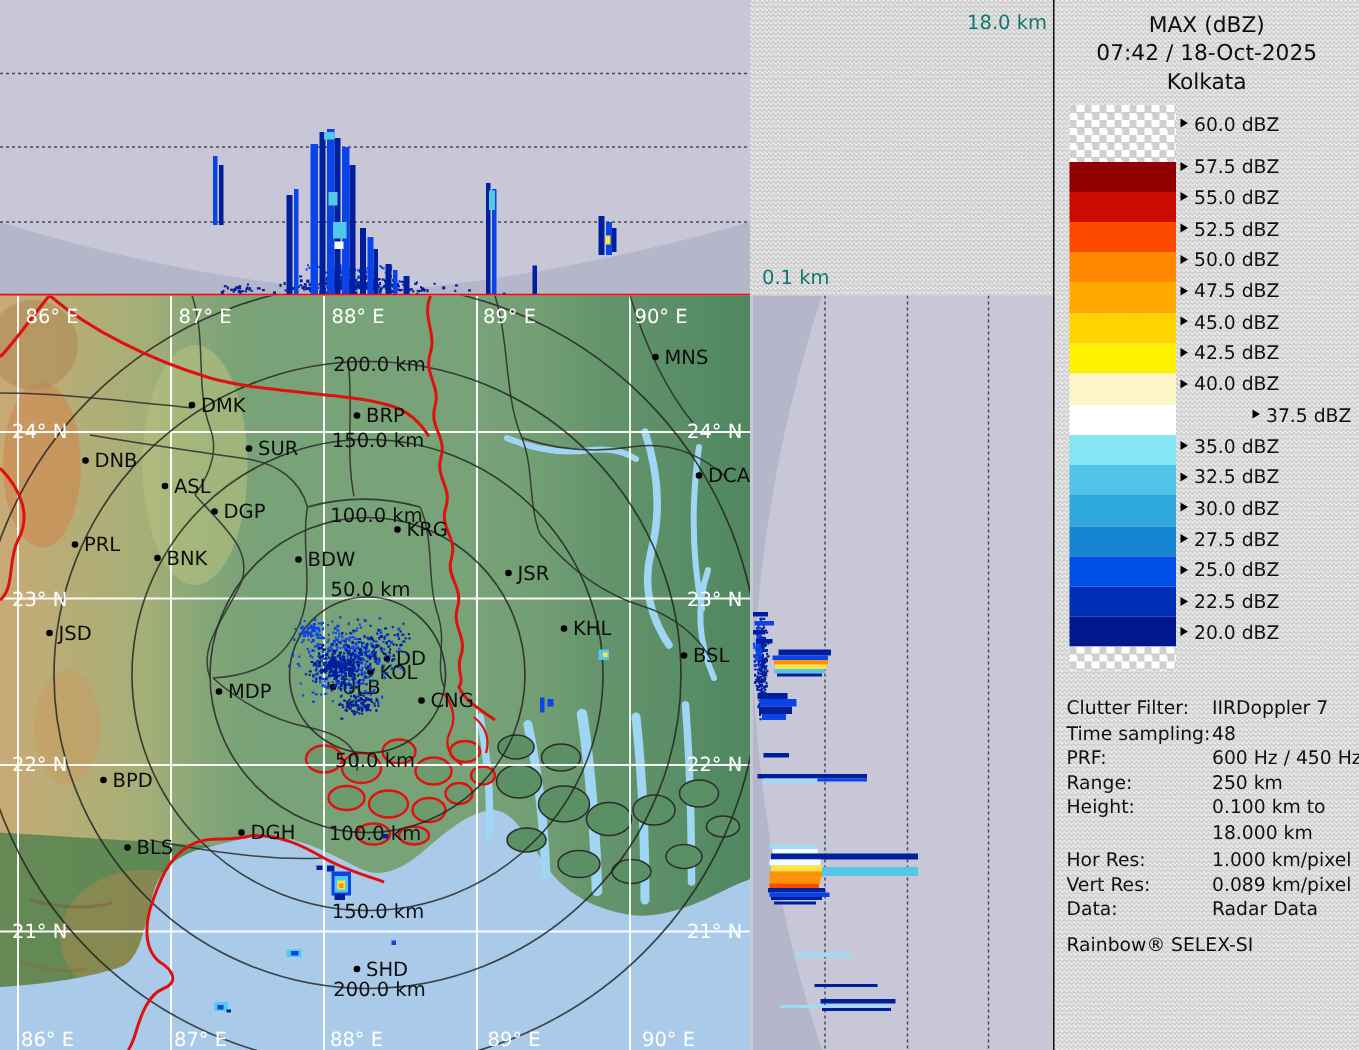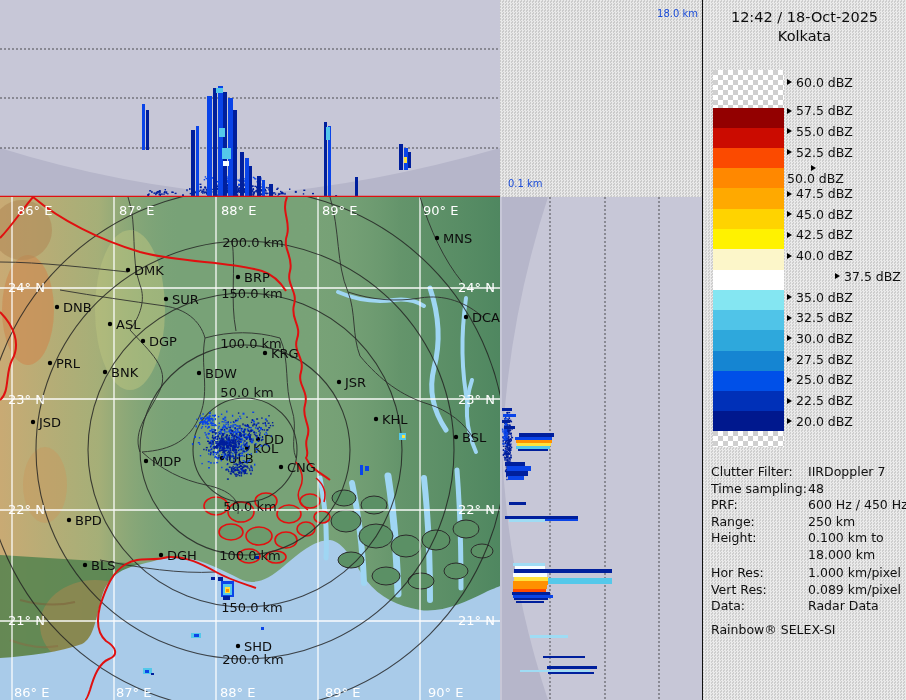--- a/index.html
+++ b/index.html
@@ -6,21 +6,21 @@
   body{width:906px;height:700px;position:relative;overflow:hidden;
        font-family:"DejaVu Sans","Liberation Sans",sans-serif;background:#cfcfcf}
   .dither{background-image:repeating-conic-gradient(rgba(255,255,255,.55) 0% 25%, rgba(150,150,185,.18) 25% 50%);
           background-size:3px 3px}
   .top-bg{position:absolute;left:0;top:0;width:500px;height:197px;background:#c7c7d7}
   .right-bg{position:absolute;left:500px;top:197px;width:202px;height:503px;background:#c7c7d7}
   .gap-bg{position:absolute;left:500px;top:0;width:202px;height:197px;background:#d3d3d3;
           background-image:repeating-conic-gradient(rgba(255,255,255,.5) 0% 25%, rgba(170,170,170,.2) 25% 50%);background-size:3px 3px}
   #gfx{position:absolute;left:0;top:0}
   svg text{font-family:"DejaVu Sans","Liberation Sans",sans-serif}
-  .axis-label{position:absolute;font-size:10px;color:#1d4ed8;white-space:nowrap}
+  .axis-label{position:absolute;font-size:13px;color:#0f766e;white-space:nowrap}
   #lab-top{left:638px;top:8px;width:60px;text-align:right}
   #lab-bottom{left:508px;top:178px}
   #legend{position:absolute;left:702px;top:0;width:204px;height:700px;background:#d6d6d6;
           border-left:1px solid #101010;box-sizing:border-box;
           background-image:repeating-conic-gradient(rgba(255,255,255,.5) 0% 25%, rgba(175,175,175,.2) 25% 50%);background-size:3px 3px}
   .ltitle{margin-top:8px;text-align:center;font-size:14.5px;line-height:19px;color:#0d0d0d}
   #swatches{position:absolute;left:10px;top:70px;width:71px}
   .swatch{width:71px}
   .checker{background:repeating-conic-gradient(#ffffff 0% 25%, #cfcfcf 25% 50%);background-size:10px 10px}
   .scale-label{position:absolute;left:84px;height:16px;font-size:12.5px;color:#101010;
@@ -1949,21 +1949,22 @@
         <rect x="548" y="672" width="46" height="2" fill="#001f9c"></rect>
       </g>
   </g>
 </svg>
 
 <div id="lab-top" class="axis-label">18.0 km</div>
 <div id="lab-bottom" class="axis-label">0.1 km</div>
 
 <div id="legend">
   <div class="ltitle">
-    <div>12:42 / 18-Oct-2025</div>
+    <div>MAX (dBZ)</div>
+    <div>07:42 / 18-Oct-2025</div>
     <div>Kolkata</div>
   </div>
   <div id="swatches">
       <div class="swatch checker" style="height: 38px;"></div>
       <div class="swatch" style="background: rgb(147, 0, 0); height: 20px;"></div>
       <div class="swatch" style="background: rgb(203, 11, 0); height: 20px;"></div>
       <div class="swatch" style="background: rgb(251, 74, 0); height: 20px;"></div>
       <div class="swatch" style="background: rgb(255, 136, 0); height: 20px;"></div>
       <div class="swatch" style="background: rgb(255, 169, 0); height: 21px;"></div>
       <div class="swatch" style="background: rgb(255, 211, 0); height: 20px;"></div>
@@ -1989,21 +1990,21 @@
         <span>57.5 dBZ</span>
       </div>
       <div class="scale-label" style="top: 123.4px; align-items: center;">
         <span class="tri"></span>
         <span>55.0 dBZ</span>
       </div>
       <div class="scale-label" style="top: 144.1px;">
         <span class="tri"></span>
         <span>52.5 dBZ</span>
       </div>
-      <div class="scale-label" style="top: 164.8px; flex-direction: column;">
+      <div class="scale-label" style="top: 164.8px;">
         <span class="tri"></span>
         <span>50.0 dBZ</span>
       </div>
       <div class="scale-label" style="top: 185.5px;">
         <span class="tri"></span>
         <span>47.5 dBZ</span>
       </div>
       <div class="scale-label" style="top: 206.2px;">
         <span class="tri"></span>
         <span>45.0 dBZ</span>

